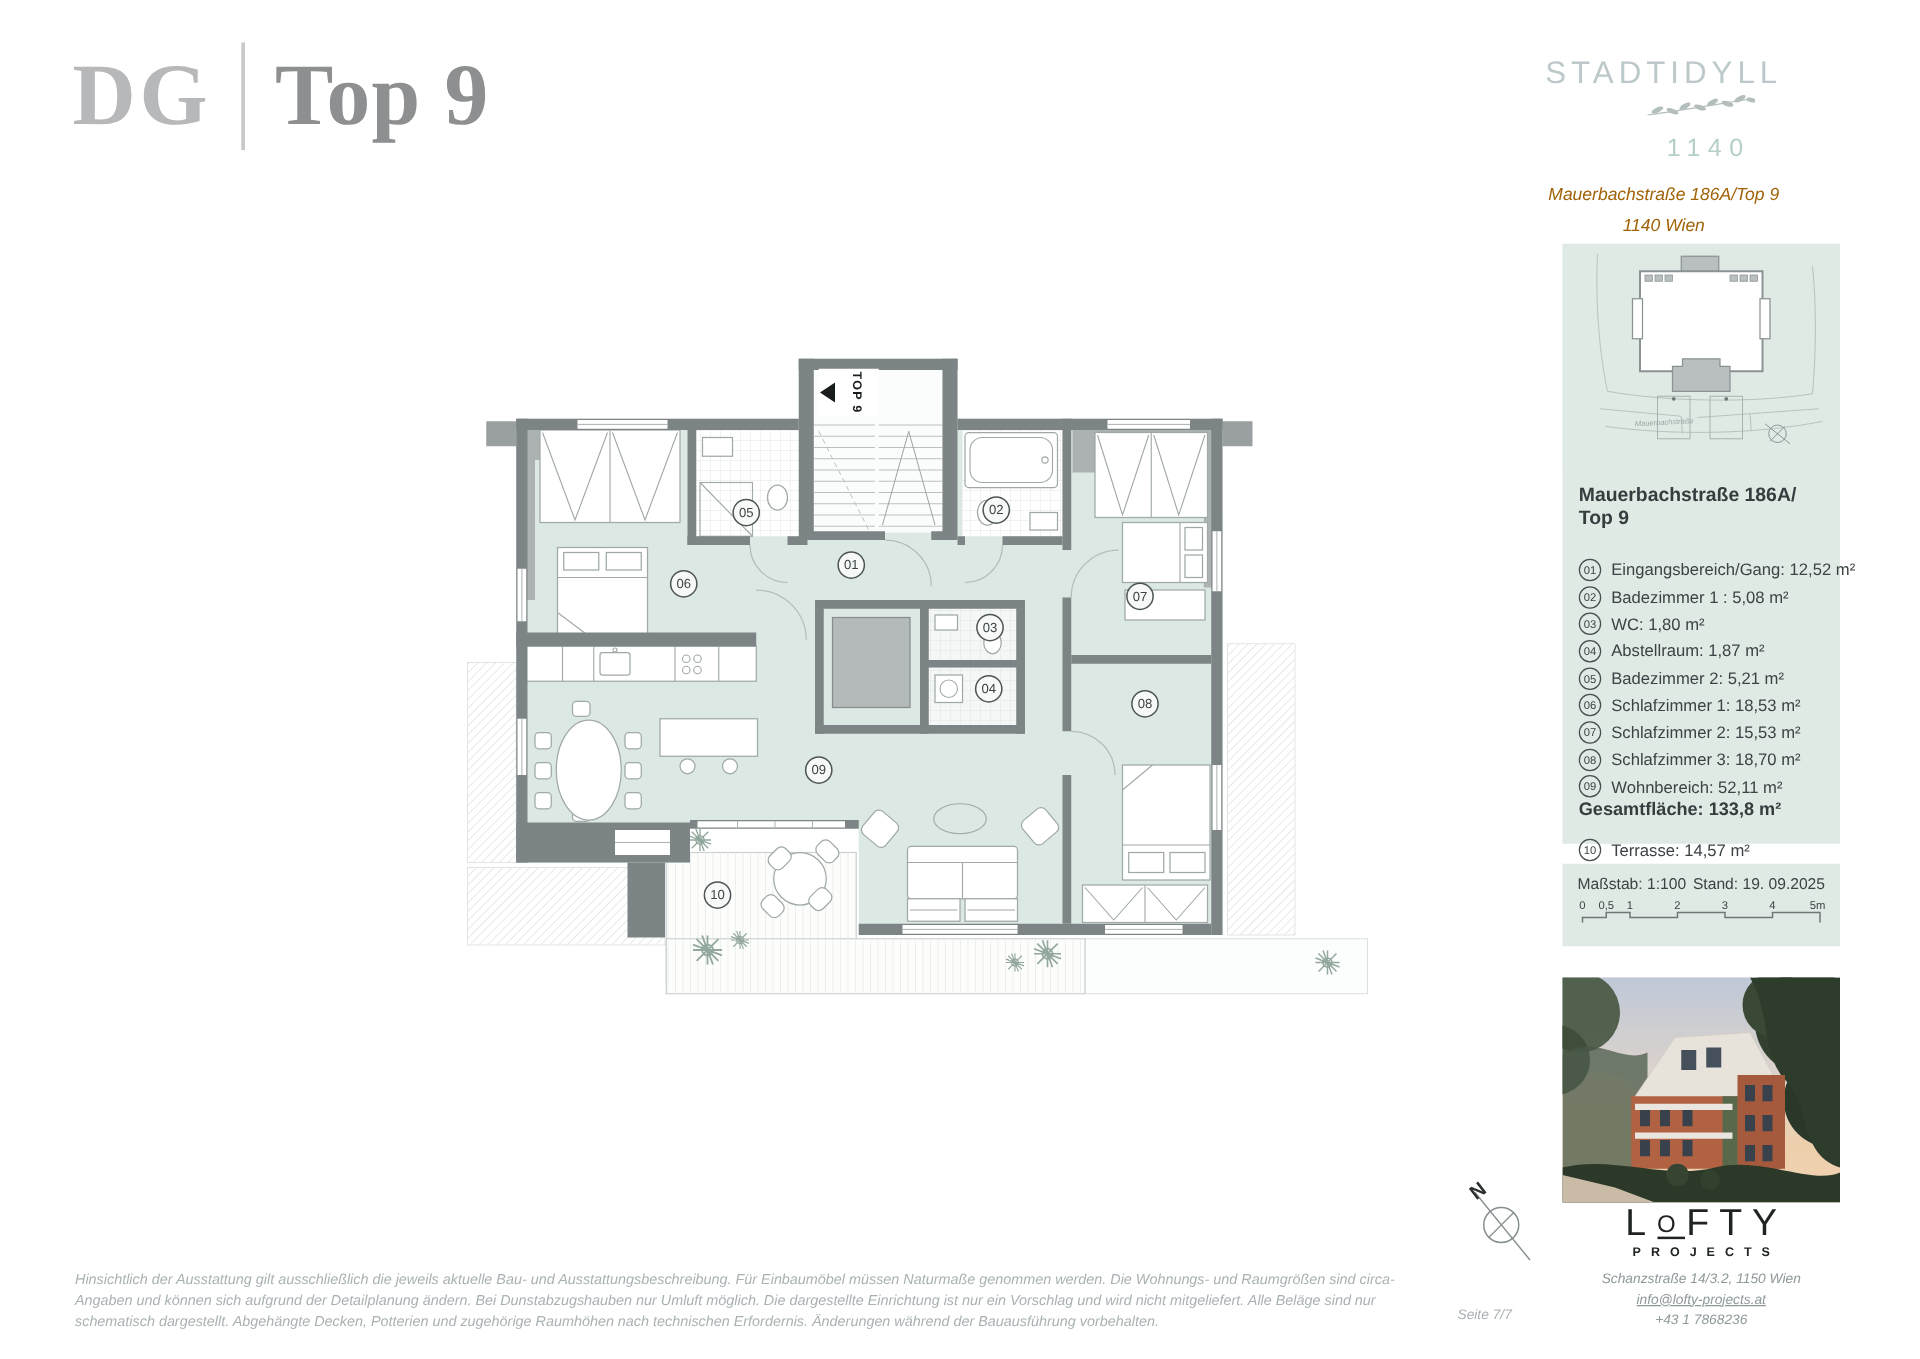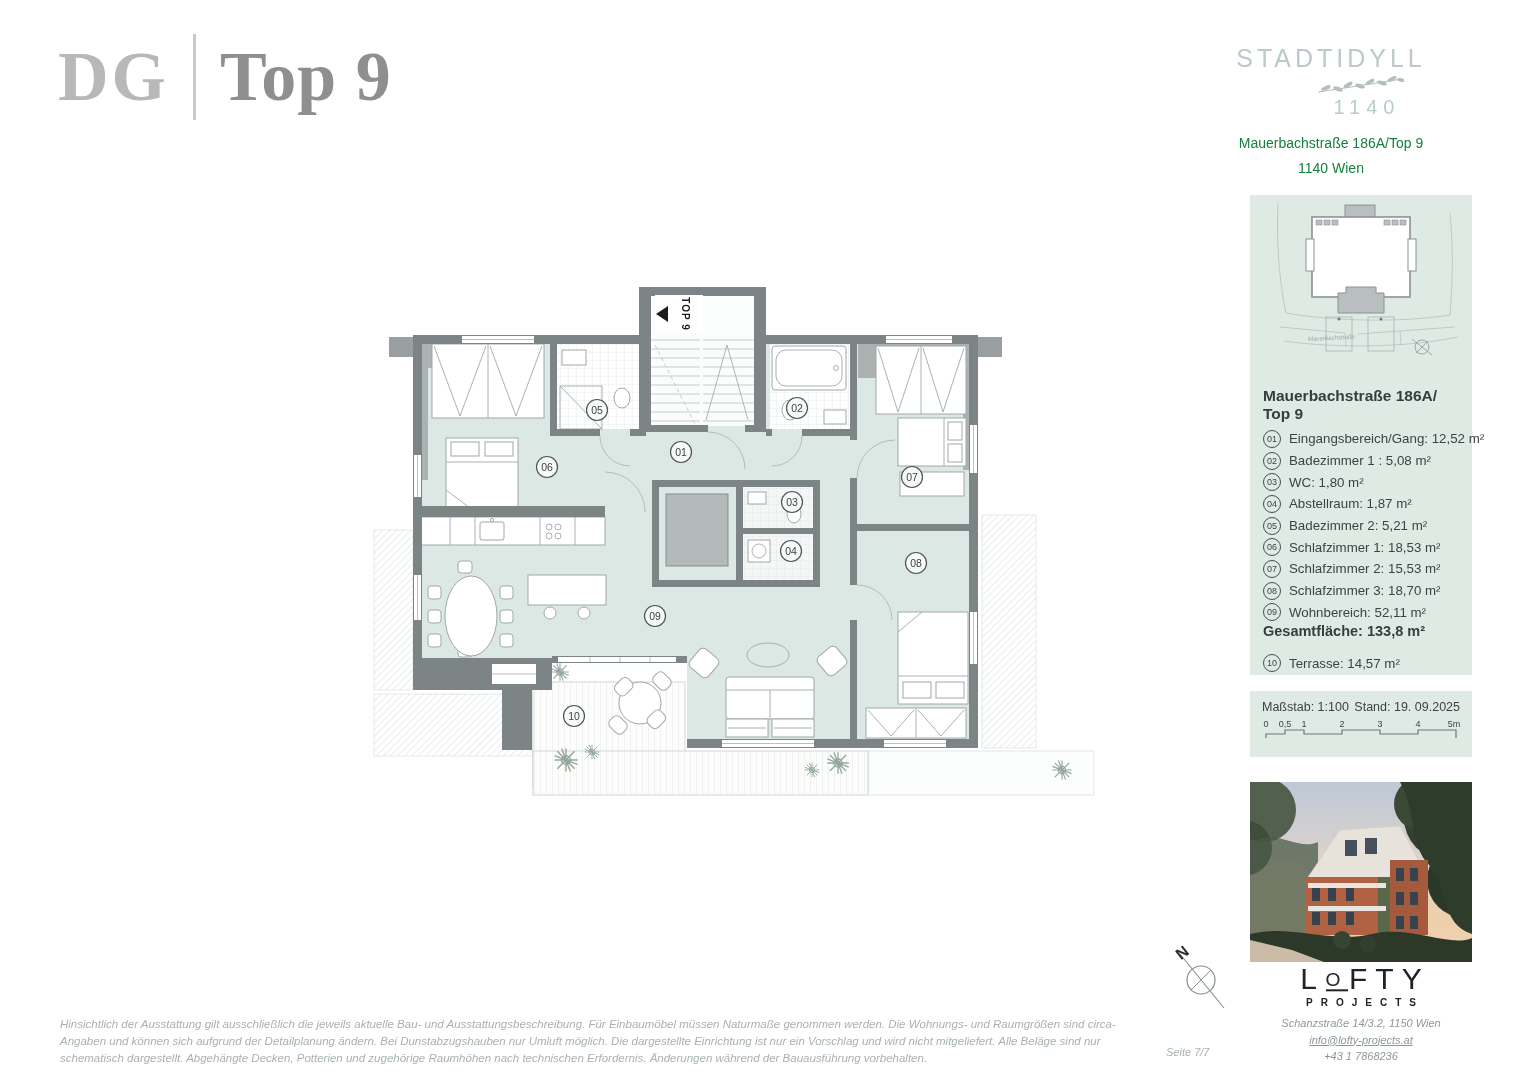--- a/index.html
+++ b/index.html
@@ -7,27 +7,27 @@
         font-family:"Liberation Sans",sans-serif;color:#3c4345;}
   
   .title{position:absolute;left:58px;top:34px;display:flex;align-items:center;gap:24px;font-family:Liberation Serif, serif;}
   .title .dg{font-size:70px;font-weight:600;letter-spacing:3px;color:#b7b8b9;}
   .title .sep{width:3px;height:86px;background:#c8c9ca;}
   .title .top9{font-size:70px;font-weight:600;letter-spacing:1px;color:#8d8f90;}
   
   .brand{position:absolute;left:1220px;top:44px;width:222px;text-align:center;}
   .brand-name{font-size:25px;letter-spacing:4px;color:#bcc8c9;font-weight:400;}
   .brand-leaves{display:flex;justify-content:flex-end;padding-right:38px;margin-top:2px;}
-  .brand-district{font-size:20px;letter-spacing:6px;color:#b5cfc4;padding-left:72px;box-sizing:border-box;margin-top:1px;}
-  .brand-addr{margin-top:12px;font-size:14px;color:#15803d;line-height:1.75;}
+  .brand-district{font-size:20px;letter-spacing:6px;color:#b5cfc4;padding-left:72px;box-sizing:border-box;margin-top:13px;}
+  .brand-addr{margin-top:12px;font-size:14px;font-style:italic;color:#a16207;line-height:1.75;}
   
   .panel{position:absolute;left:1250px;width:222px;background:#e0eae5;box-sizing:border-box;}
   .panel-rooms{top:195px;height:480px;}
   .list{padding:10px 13px 0 13px;}
-  .list-title{font-size:15.5px;font-weight:700;color:#363d3f;margin-bottom:5px;}
+  .list-title{font-size:15.5px;font-weight:700;color:#363d3f;margin-bottom:21px;}
   .row{display:flex;align-items:center;gap:8px;height:21.7px;}
   .num-badge{flex:0 0 auto;width:16px;height:16px;border:1.3px solid #474e50;border-radius:50%;
              display:flex;align-items:center;justify-content:center;font-size:9px;color:#3c4345;background:transparent;}
   .row-label{font-size:13.3px;color:#3c4345;white-space:nowrap;}
   .total{font-size:14.5px;font-weight:700;color:#363d3f;margin-top:0;}
   .row-terrace{margin-top:13px;}
   .panel-scale{top:691px;height:66px;padding:9px 12px 0 12px;}
   .scale-head{display:flex;justify-content:space-between;font-size:12.5px;color:#3c4345;align-items:flex-end;}
   .panel-photo{top:782px;height:180px;background:#cfd4d9;}
   

